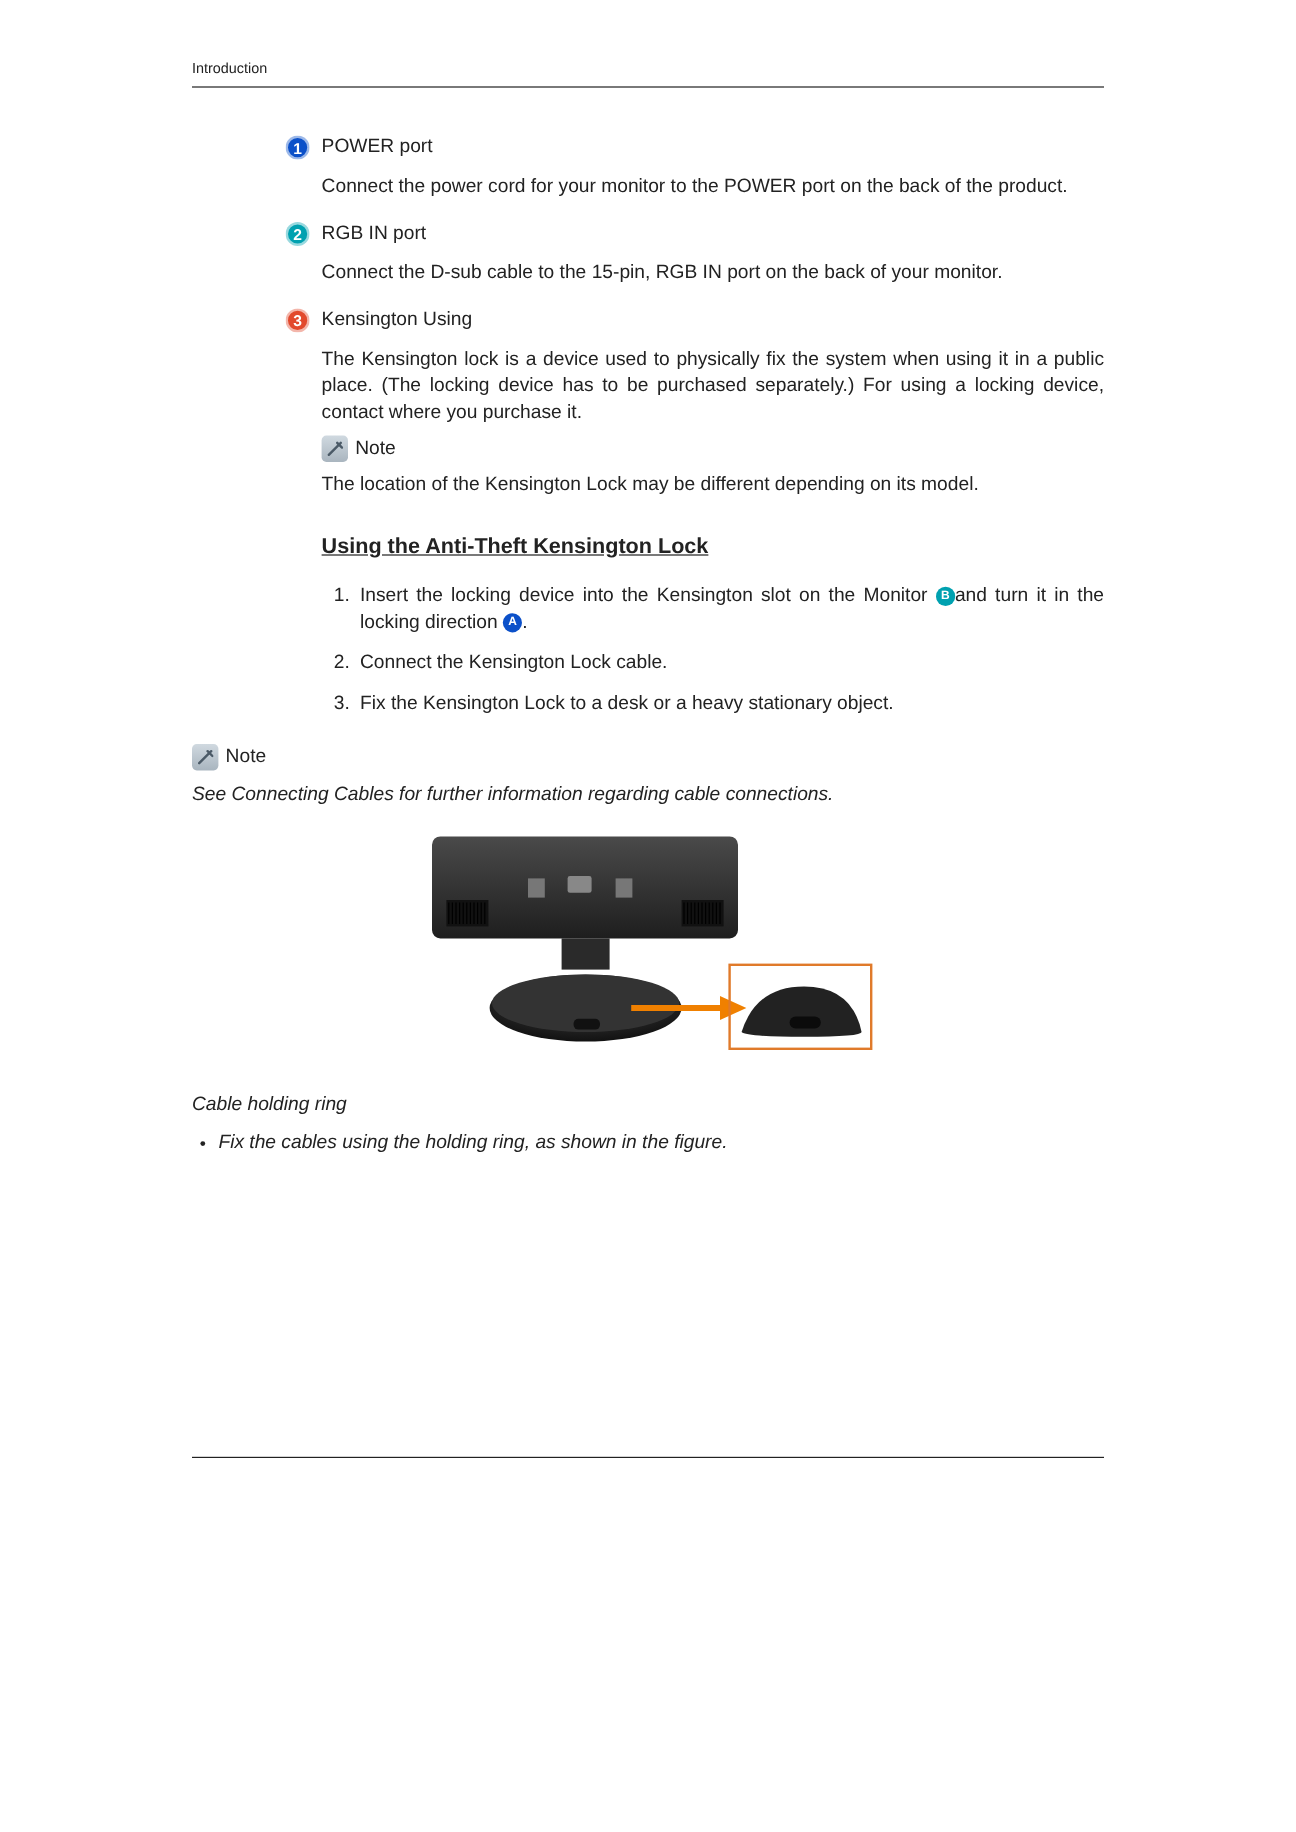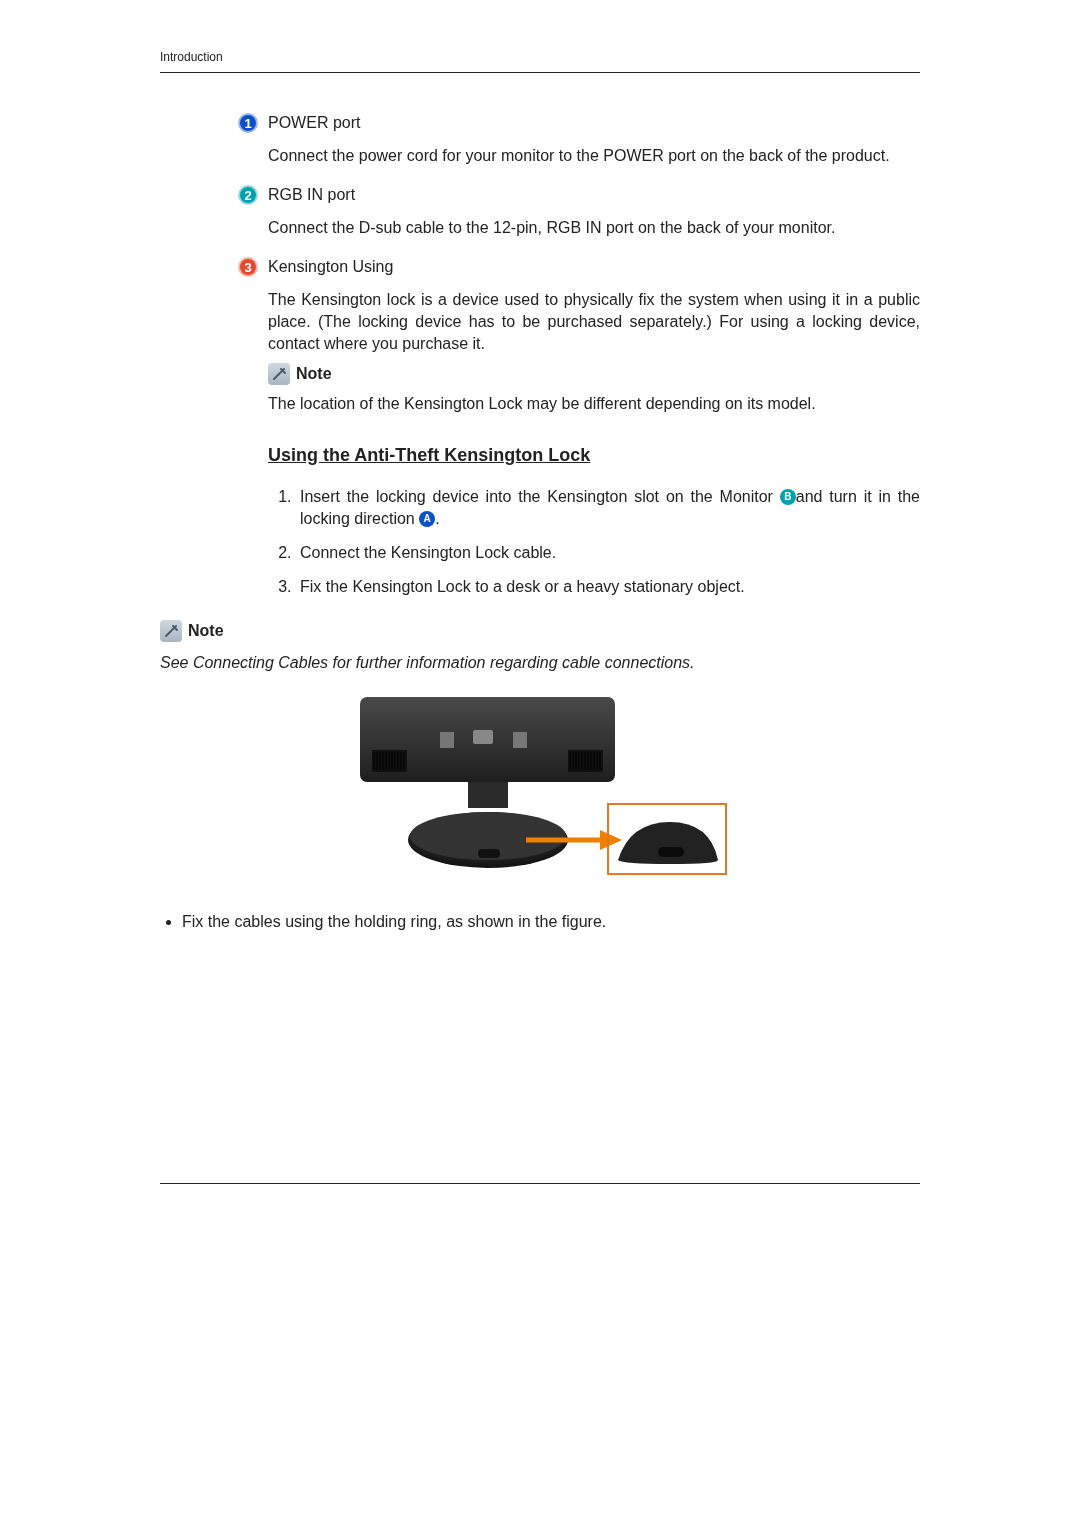--- a/index.html
+++ b/index.html
@@ -78,21 +78,21 @@
     border-radius: 4px;
     background: linear-gradient(#d0d9e0 0%, #a9b5bf 100%);
     display: inline-flex;
     align-items: center;
     justify-content: center;
     margin-right: 6px;
     flex-shrink: 0;
   }
   .note-icon svg { display: block; }
   .note-label {
-    font-weight: bold;
+    font-weight: normal;
     font-size: 16px;
   }
   .h2-title {
     font-weight: bold;
     font-size: 18px;
     margin: 30px 0 20px 30px;
     text-decoration: underline;
   }
   .ol-steps {
     margin: 0 0 0 30px;
@@ -131,20 +131,21 @@
   .subheading {
     font-style: italic;
     font-size: 16px;
     margin-bottom: 12px;
   }
   .bullet-list {
     margin: 0 0 0 4px;
     padding: 0 0 0 18px;
     font-size: 16px;
     line-height: 22px;
+    font-style: italic;
   }
 </style>
 </head>
 <body>
 
 <div class="page">
   <div class="header-title">Introduction</div>
   <hr class="hr-line">
 
   <div class="content">
@@ -154,21 +155,21 @@
       <div class="item-row">
         <span class="num-badge badge-blue">1</span>
         <span class="item-title">POWER port</span>
       </div>
       <div class="item-body">Connect the power cord for your monitor to the POWER port on the back of the product.</div>
 
       <div class="item-row">
         <span class="num-badge badge-teal">2</span>
         <span class="item-title">RGB IN port</span>
       </div>
-      <div class="item-body justify">Connect the D-sub cable to the 12-pin, RGB IN port on the back of your monitor.</div>
+      <div class="item-body justify">Connect the D-sub cable to the 15-pin, RGB IN port on the back of your monitor.</div>
 
       <div class="item-row">
         <span class="num-badge badge-orange">3</span>
         <span class="item-title">Kensington Using</span>
       </div>
       <div class="item-body justify" style="margin-bottom:8px;">The Kensington lock is a device used to physically fix the system when using it in a public place. (The locking device has to be purchased separately.) For using a locking device, contact where you purchase it.</div>
 
       <div class="note-row" style="margin-left:30px;">
         <span class="note-icon">
           <svg width="14" height="14" viewBox="0 0 14 14">
@@ -259,19 +260,20 @@
           <line x1="176" y1="148" x2="250" y2="148" stroke="#f08000" stroke-width="5"></line>
           <polygon points="250,138 272,148 250,158" fill="#f08000"></polygon>
         </g>
 
         <rect x="258" y="112" width="118" height="70" fill="none" stroke="#e07a2a" stroke-width="2"></rect>
         <path d="M268 168 Q280 130 320 130 Q360 130 368 168 Q368 172 320 172 Q272 172 268 168 Z" fill="#222"></path>
         <rect x="308" y="155" width="26" height="10" rx="5" fill="#0b0b0b"></rect>
       </svg>
     </div>
 
+    <div class="subheading">Cable holding ring</div>
     <ul class="bullet-list">
       <li>Fix the cables using the holding ring, as shown in the figure.</li>
     </ul>
   </div>
 
   <hr class="footer-line">
 </div>
 
 </body></html>

